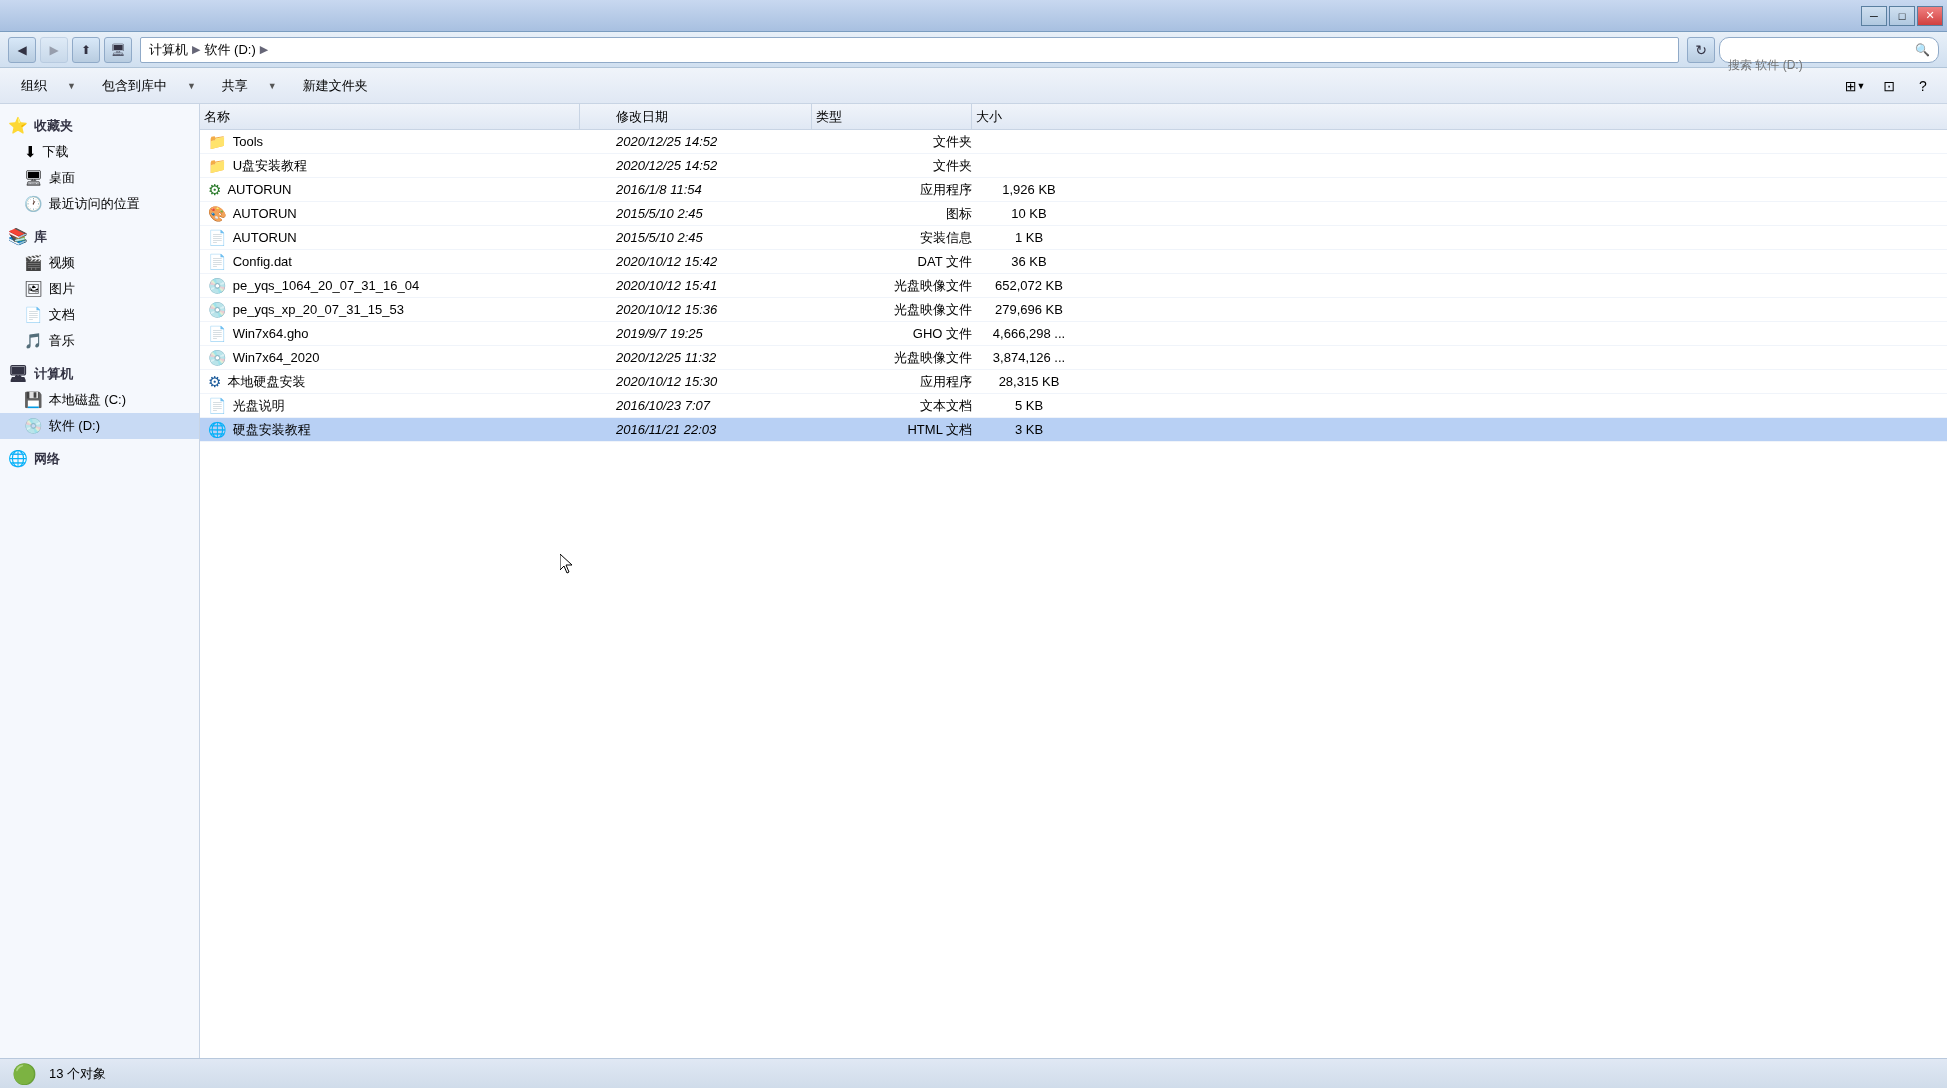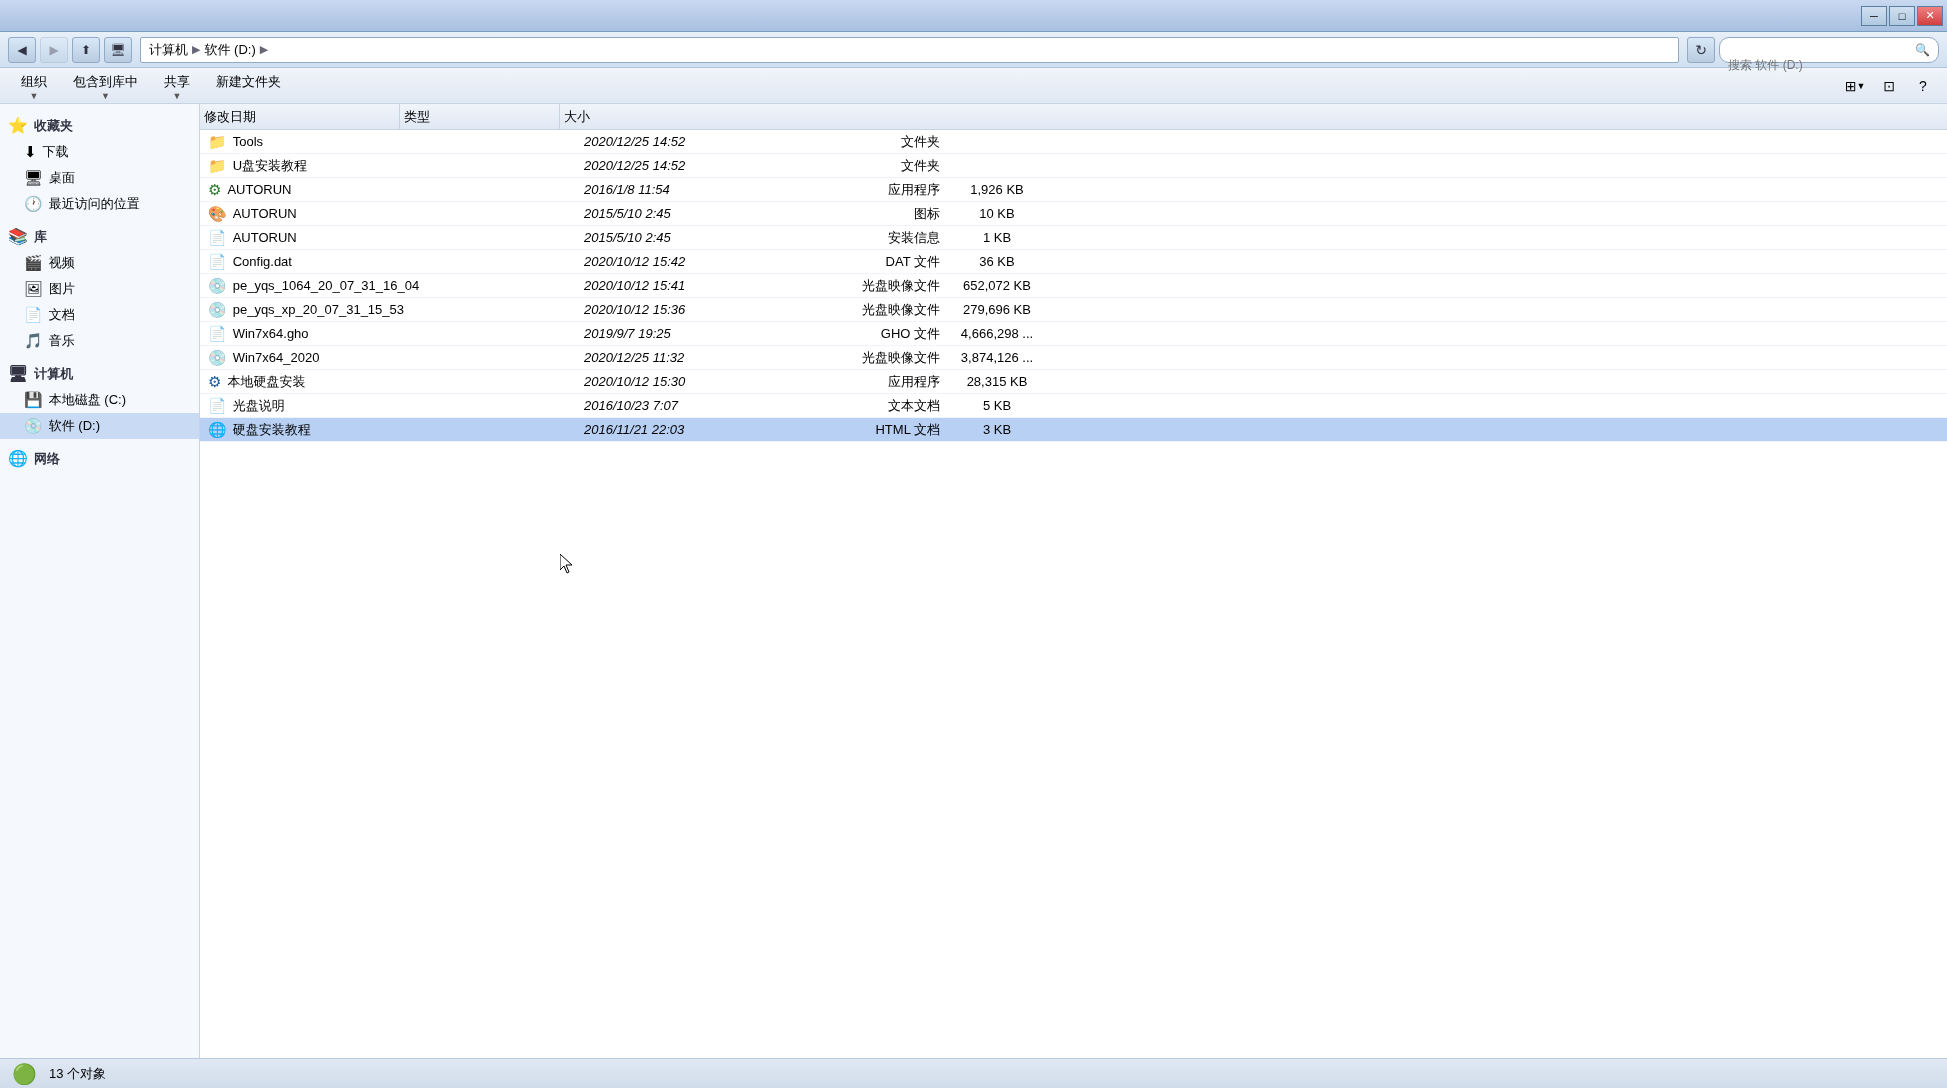--- a/index.html
+++ b/index.html
@@ -129,24 +129,23 @@
     }
     .toolbar-btn {
       height: 28px;
       padding: 0 10px;
       background: transparent;
       border: 1px solid transparent;
       border-radius: 3px;
       cursor: pointer;
       display: flex;
       align-items: center;
-      gap: 0;
+      gap: 20px;
       font-size: 13px;
       color: #000;
-      flex-direction: column;
     }
     .toolbar-btn .arrow {
       font-size: 9px;
       color: #555;
     }
     .toolbar-spacer { flex: 1; }
     .toolbar-right {
       display: flex;
       align-items: center;
       gap: 6px;
@@ -221,21 +220,21 @@
       background: linear-gradient(to bottom, #f0f4fa, #e0e8f4);
       border-bottom: 1px solid #c8d4e4;
       font-size: 13px;
       font-weight: normal;
       color: #000;
       position: sticky;
       top: 0;
       z-index: 10;
     }
     .col-name { width: 380px; padding-left: 8px; }
-    .col-date { width: 200px; }
+    .col-date { width: 200px; margin-left: 32px; }
     .col-type { width: 160px; text-align: right; }
     .col-size { width: 130px; text-align: right; padding-right: 16px; }
     .col-header {
       cursor: pointer;
       height: 100%;
       display: flex;
       align-items: center;
       padding: 0 4px;
       border-right: 1px solid #c8d4e4;
     }
@@ -406,20 +405,23 @@
       <div class="sidebar-header">
         <span class="icon">🌐</span>
         <span>网络</span>
       </div>
     </div>
 
   </div>
 
   <div class="filelist">
     <div class="filelist-header">
+      <div class="col-header col-name">
+        <span>名称</span>
+      </div>
       <div class="col-header col-date">
         <span>修改日期</span>
       </div>
       <div class="col-header col-type">
         <span>类型</span>
       </div>
       <div class="col-header col-size">
         <span>大小</span>
       </div>
     </div>

